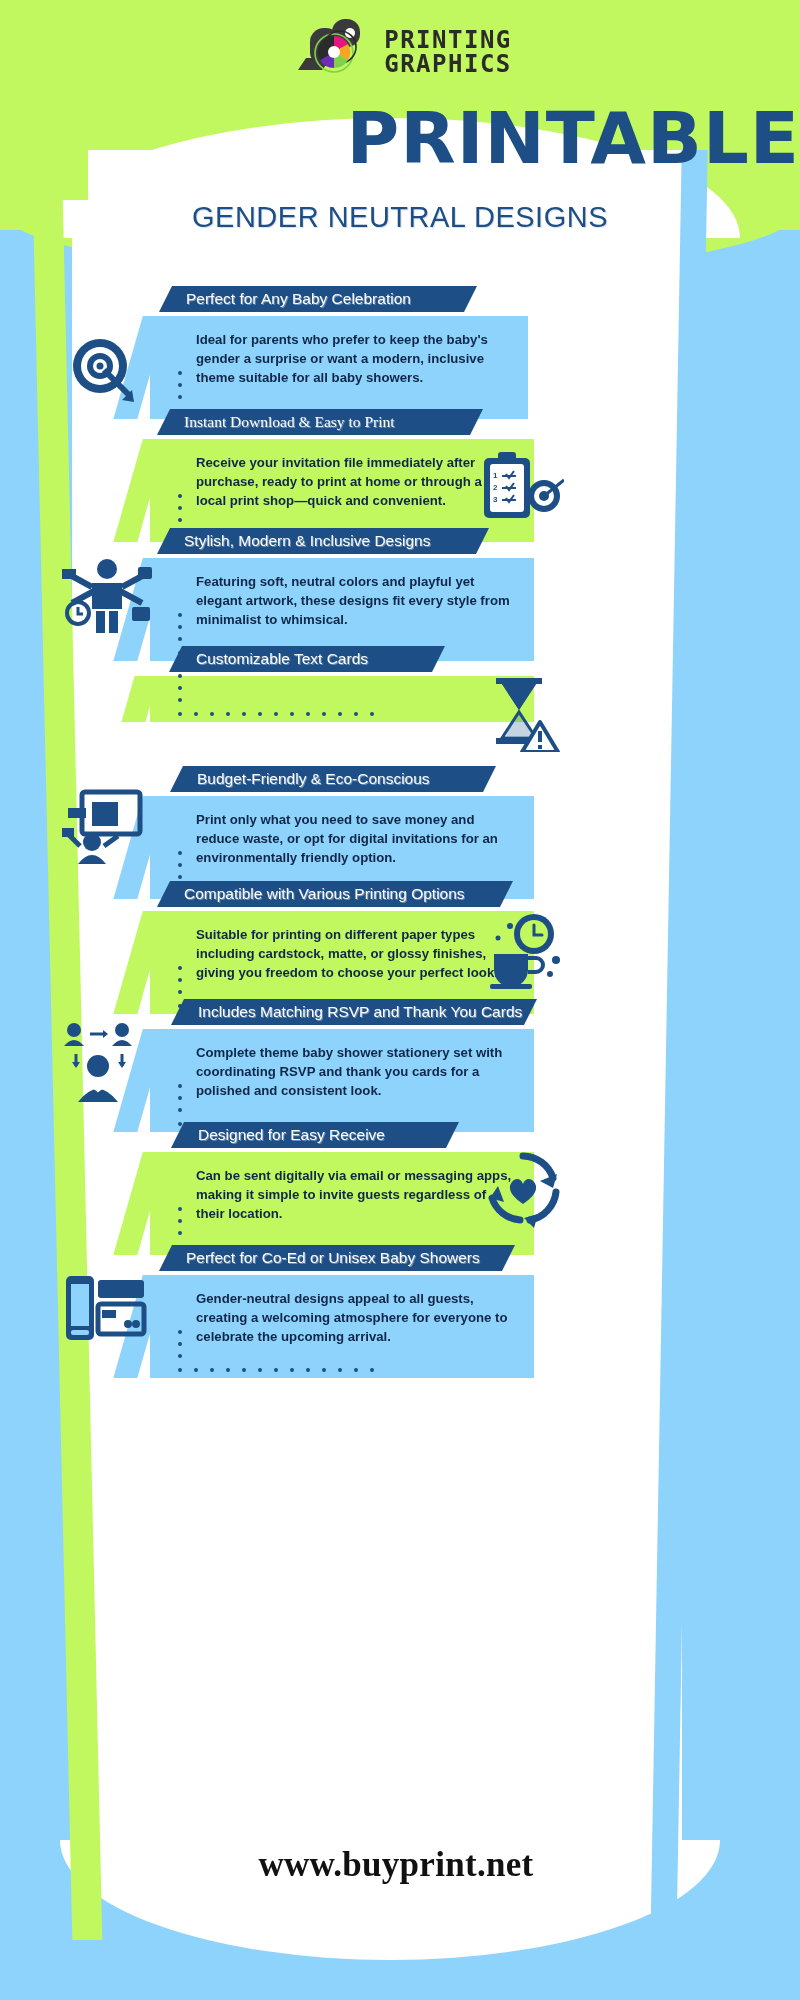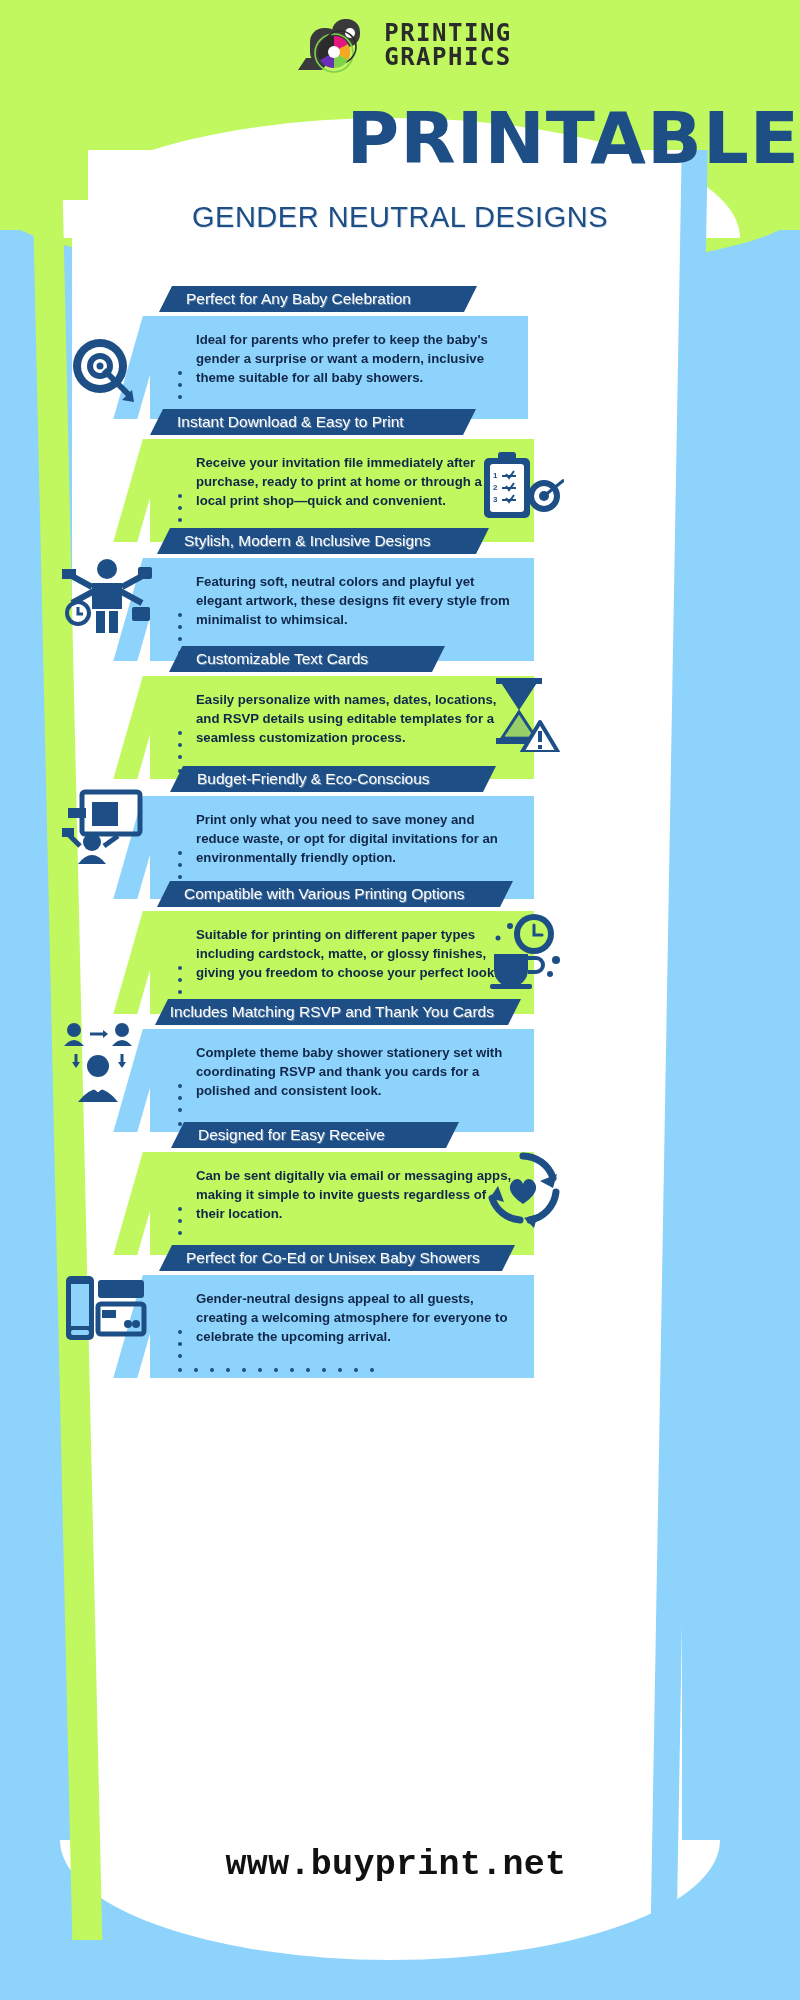--- a/index.html
+++ b/index.html
@@ -57,21 +57,21 @@
     transform: skewX(-1deg);
   }
   .bg-bottom-blue{
     position:absolute; z-index:2; left:0; top:1870px; width:800px; height:130px;
     background:#8ed3fb;
   }
 
   
   .logo-wrap{
     position:absolute; z-index:10; left:0; top:14px; width:800px;
-    display:flex; align-items:center; justify-content:center; gap:10px;
+    display:flex; align-items:flex-end; justify-content:center; gap:10px;
   }
   .logo-mark{ width:86px; height:62px; }
   .logo-text{
     font-family:"DejaVu Sans Mono", monospace;
     font-weight:bold; color:#2b2b2b; line-height:1.0;
     letter-spacing:1.5px;
   }
   .logo-text .l1{ font-size:24px; display:block; }
   .logo-text .l2{ font-size:24px; display:block; }
 
@@ -148,21 +148,21 @@
   }
   .dots-v .dot{ margin-bottom:8px; }
   .dots-h{ display:flex; gap:12px; align-items:center; }
 
   .icon-box{ position:absolute; z-index:14; }
   .icon-box svg{ display:block; }
 
   .footer-url{
     position:absolute; z-index:13; left:0; top:1845px; width:792px;
     text-align:center;
-    font-family:Liberation Mono, monospace;
+    font-family:Liberation Serif, serif;
     font-weight:bold;
     font-size:35px;
     color:#111111;
     letter-spacing:.3px;
   }
 </style>
 </head>
 <body>
 
 <div id="page">
@@ -230,21 +230,21 @@
             <span class="dot"></span>
             <span class="dot"></span>
             <span class="dot"></span>
             <span class="dot"></span>
             <span class="dot"></span>
             <span class="dot"></span>
           </div>
         </div>
       </div>
       <div class="section" style="top: 409px;">
-        <div class="bar" style="position: absolute; left: 163px; top: 0px; width: 300px;">
+        <div class="bar" style="position: absolute; left: 170px; top: 0px; width: 300px; font-family: Liberation Serif, serif;">
           <span class="bar-txt">Instant Download &amp; Easy to Print</span>
         </div>
         <div class="panel green" style="position: absolute; left: 150px; top: 30px; width: 384px;">
           <p>Receive your invitation file immediately after purchase, ready to print at home or through a local print shop—quick and convenient.</p>
           <div class="dots-v">
             <span class="dot"></span>
             <span class="dot"></span>
             <span class="dot"></span>
           </div>
           <div class="dots-h">
@@ -290,21 +290,20 @@
             <span class="dot"></span>
             <span class="dot"></span>
           </div>
         </div>
       </div>
       <div class="section" style="top: 646px;">
         <div class="bar" style="position: absolute; left: 182px; top: 0px; width: 250px;">
           <span class="bar-txt">Customizable Text Cards</span>
         </div>
         <div class="panel green" style="position: absolute; left: 150px; top: 30px; width: 384px;">
-          <p>Easily personalize with names, dates, locations, and RSVP details using editable templates for a seamless customization process.</p>
           <div class="dots-v">
             <span class="dot"></span>
             <span class="dot"></span>
             <span class="dot"></span>
           </div>
           <div class="dots-h">
             <span class="dot"></span>
             <span class="dot"></span>
             <span class="dot"></span>
             <span class="dot"></span>
@@ -370,21 +369,21 @@
             <span class="dot"></span>
             <span class="dot"></span>
             <span class="dot"></span>
             <span class="dot"></span>
             <span class="dot"></span>
             <span class="dot"></span>
           </div>
         </div>
       </div>
       <div class="section" style="top: 999px;">
-        <div class="bar" style="position: absolute; left: 168px; top: 0px; width: 340px; justify-content: flex-end;">
+        <div class="bar" style="position: absolute; left: 184px; top: 0px; width: 340px;">
           <span class="bar-txt">Includes Matching RSVP and Thank You Cards</span>
         </div>
         <div class="panel blue" style="position: absolute; left: 150px; top: 30px; width: 384px;">
           <p>Complete theme baby shower stationery set with coordinating RSVP and thank you cards for a polished and consistent look.</p>
           <div class="dots-v">
             <span class="dot"></span>
             <span class="dot"></span>
             <span class="dot"></span>
           </div>
           <div class="dots-h">

